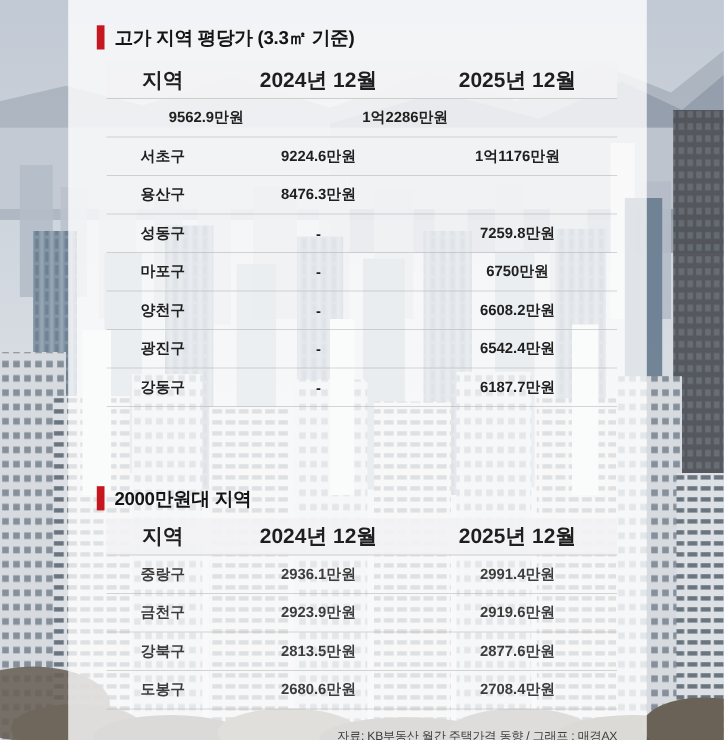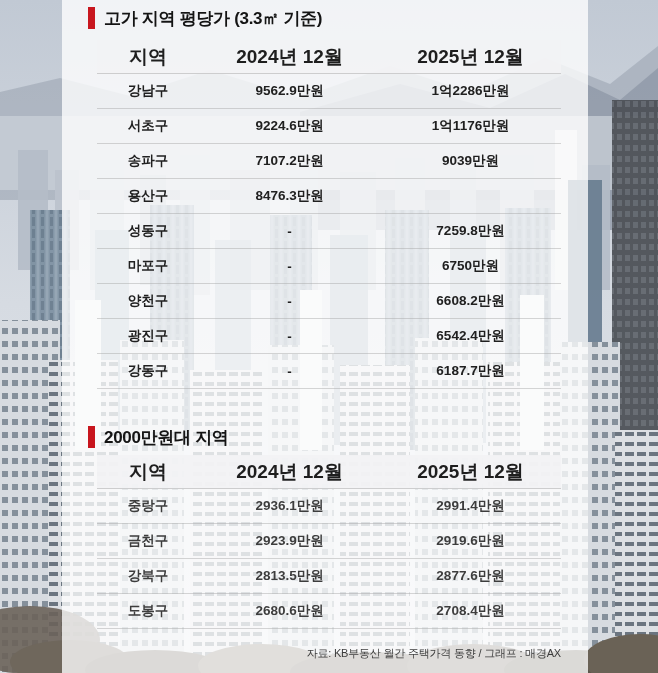--- a/index.html
+++ b/index.html
@@ -15,21 +15,21 @@
     position: absolute; inset: 0;
     width: 658px; height: 673px;
     display: block;
   }
   .overlay {
     position: absolute;
     left: 62px; top: 0;
     width: 526px; height: 673px;
     background: rgba(255,255,255,0.78);
   }
-  .content { position: absolute; inset: 0; }
+  .content { position: absolute; inset: 0; margin-top: 16px; }
 
   .sec-title {
     position: absolute;
     left: 88px;
     display: flex;
     align-items: center;
     gap: 9px;
     height: 26px;
   }
   .sec-title .bar {
@@ -194,33 +194,27 @@
   </div>
 
   <div class="ptable" id="table1">
     <div class="thead">
       <span class="cell c0">지역</span>
       <span class="cell c1">2024년 12월</span>
       <span class="cell c2">2025년 12월</span>
     </div>
     <div class="tbody">
         <div class="trow">
-          <span class="cell c0">강남구</span>
           <span class="cell c1">9562.9만원</span>
           <span class="cell c2">1억2286만원</span>
         </div>
         <div class="trow">
           <span class="cell c0">서초구</span>
           <span class="cell c1">9224.6만원</span>
           <span class="cell c2">1억1176만원</span>
-        </div>
-        <div class="trow">
-          <span class="cell c0">송파구</span>
-          <span class="cell c1">7107.2만원</span>
-          <span class="cell c2">9039만원</span>
         </div>
         <div class="trow">
           <span class="cell c0">용산구</span>
           <span class="cell c2">8476.3만원</span>
         </div>
         <div class="trow">
           <span class="cell c0">성동구</span>
           <span class="cell c1">-</span>
           <span class="cell c2">7259.8만원</span>
         </div>

